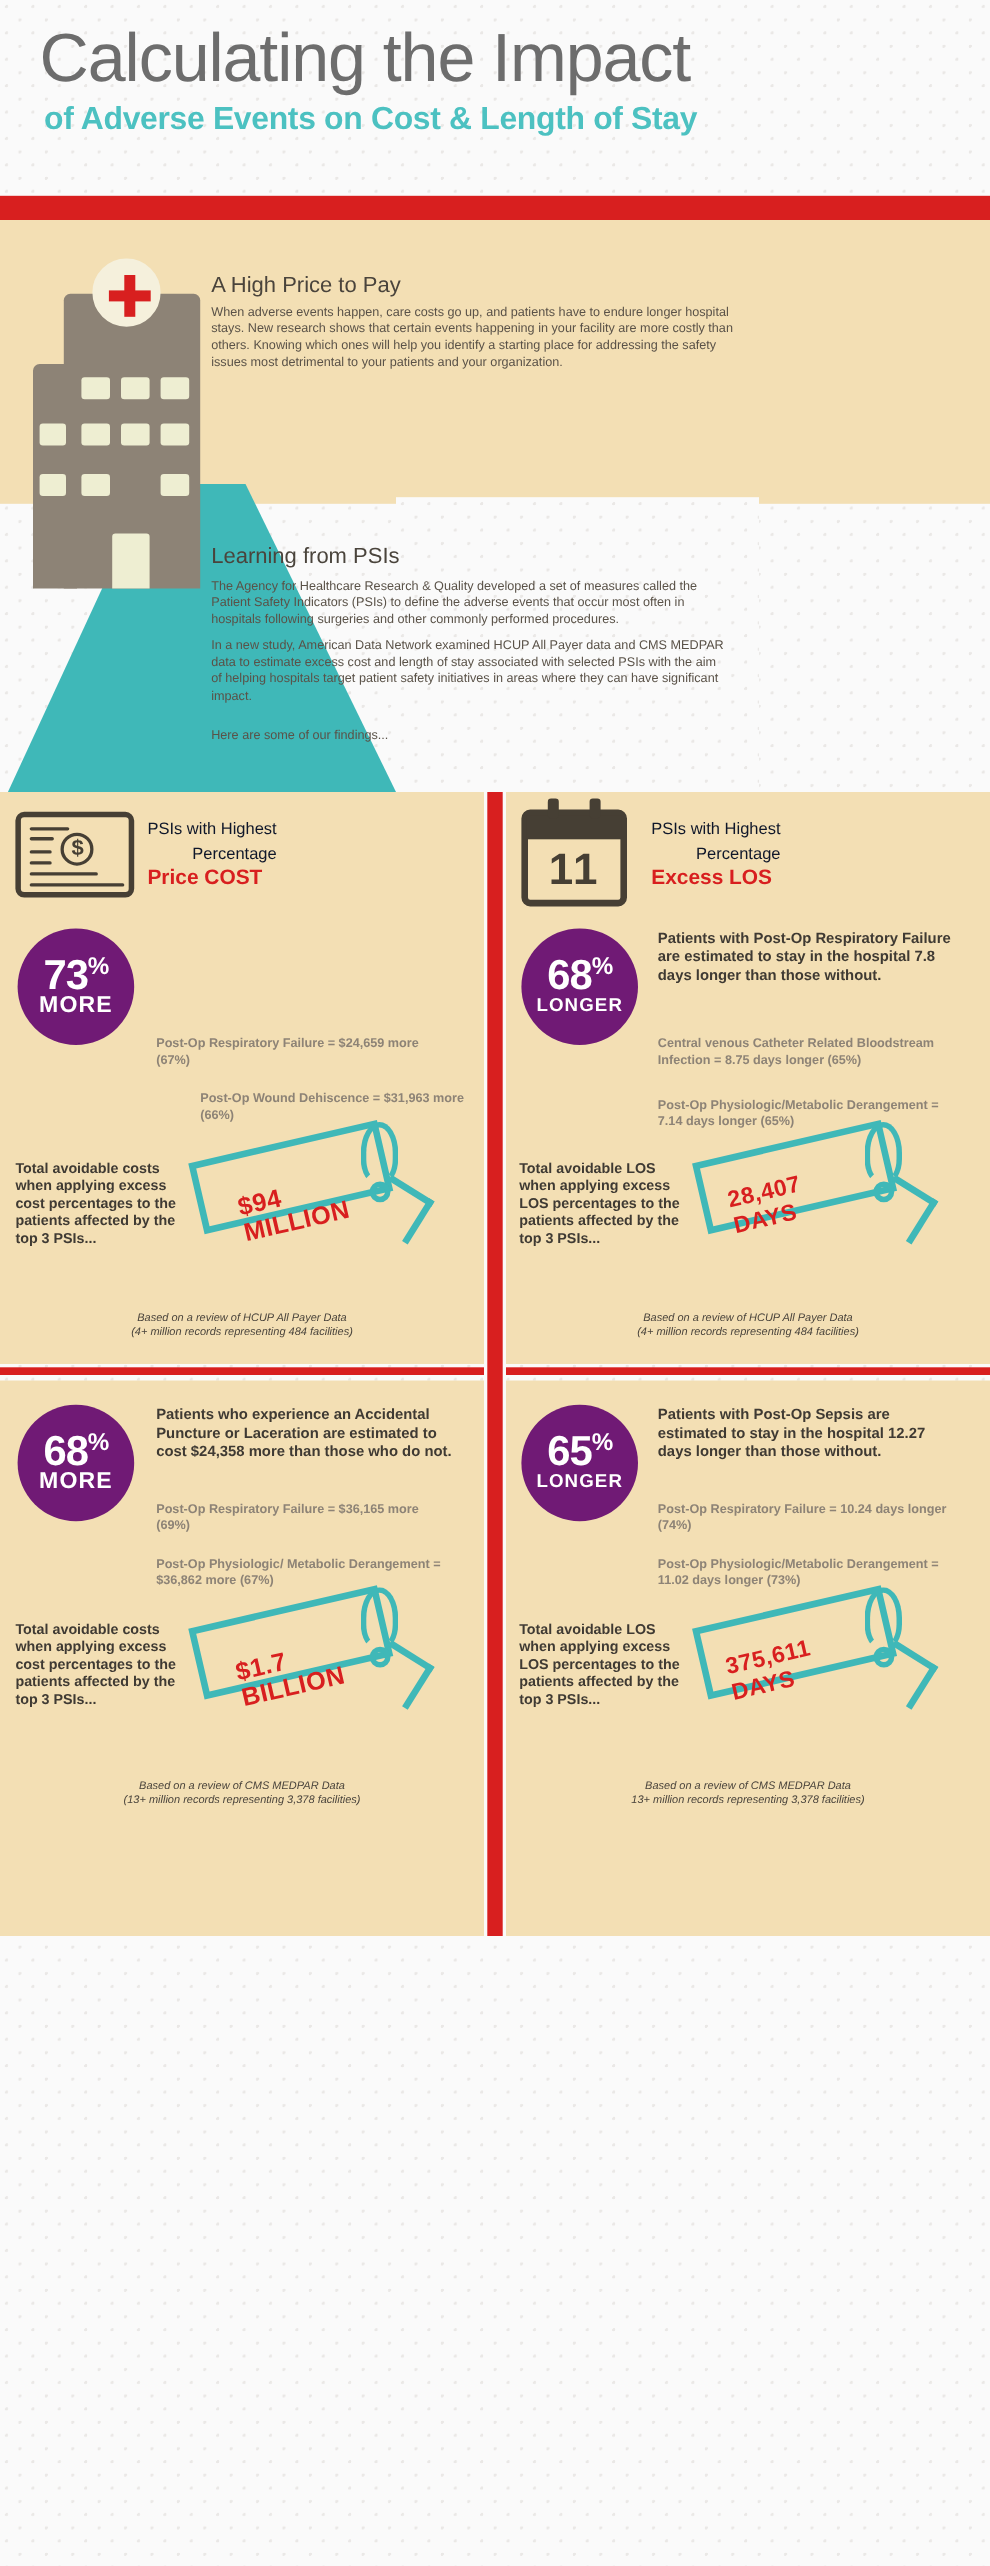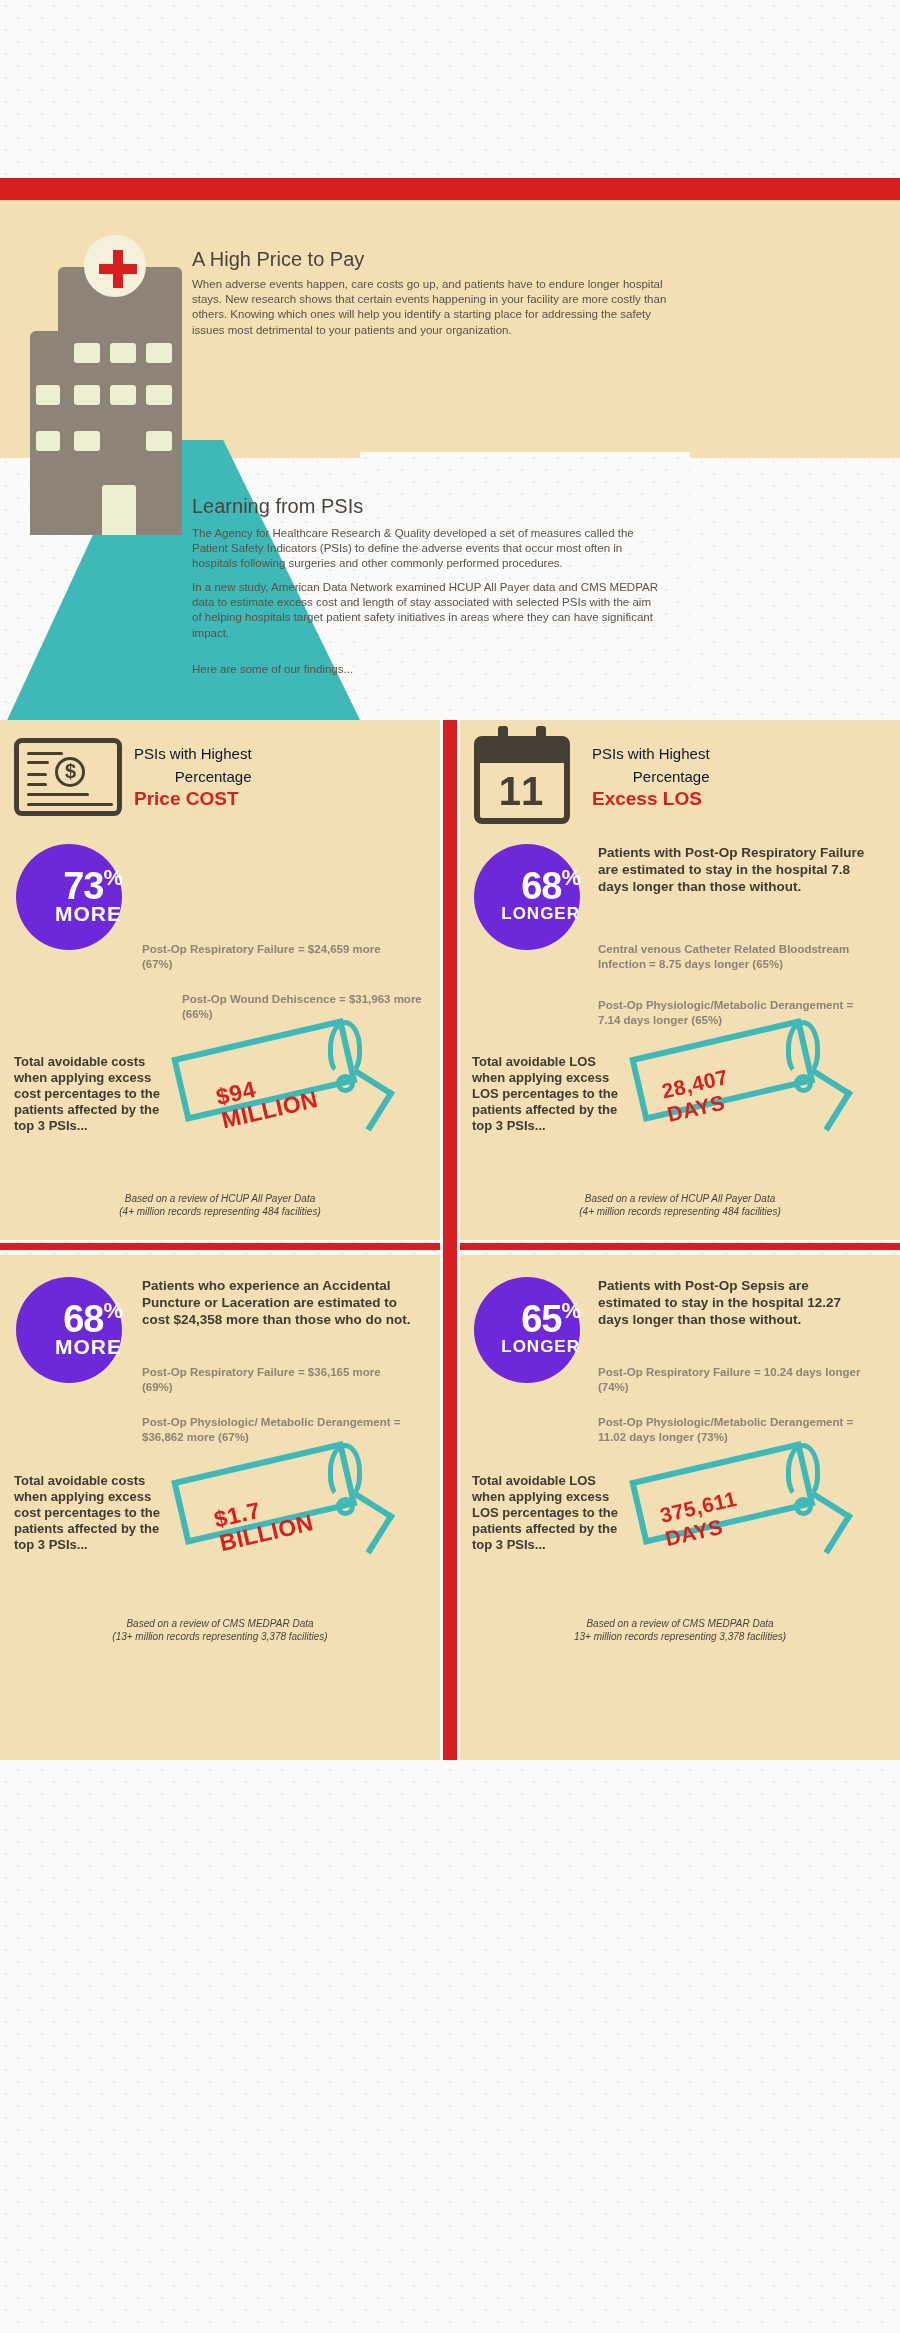--- a/index.html
+++ b/index.html
@@ -105,21 +105,21 @@
   .cal-icon { position:absolute; left:14px; top:16px; width:96px; height:88px;
      border:6px solid #463f34; border-radius:8px; background:#f3dfb4;}
   .cal-icon .cal-top { position:absolute; left:-1px; top:-1px; right:-1px; height:22px; background:#463f34;}
   .cal-icon .cal-num { position:absolute; left:0; right:0; top:26px; text-align:center; font-size:40px;
      font-weight:bold; color:#463f34; line-height:46px; letter-spacing:2px;}
   .cal-peg { position:absolute; top:-16px; width:10px; height:18px; background:#463f34; border-radius:3px;}
 
   
   .pct-circle {
     position:absolute; width:106px; height:106px; border-radius:50%;
-    background:#6d28d9; color:#fff; text-align:right;
+    background:#701a75; color:#fff; text-align:center;
   }
   .pct-num { position:absolute; left:0; right:0; top:14px; font-size:38px; font-weight:bold; letter-spacing:-1px; line-height:40px;}
   .pct-num sup { font-size:22px; vertical-align:super;}
   .pct-word { position:absolute; left:0; right:0; top:58px; font-size:21px; font-weight:bold; letter-spacing:1px; line-height:24px;}
 
   .lead-txt { position:absolute; font-size:13.5px; color:#3f3a33; font-weight:bold; line-height:17px; }
   .sub-txt  { position:absolute; font-size:11.5px; color:#8d8376; font-weight:bold; line-height:14.5px; }
   .total-txt{ position:absolute; font-size:13px; color:#3f3a33; font-weight:bold; line-height:16px; width:150px;}
   .source-txt{position:absolute; font-size:10px; color:#4a443c; font-style:italic; text-align:center; line-height:13px; width:100%;}
 
@@ -142,20 +142,22 @@
 
   
   #footer-band { position:absolute; left:0; top:1760px; width:900px; height:573px; }
 </style>
 </head>
 <body>
 
 <div class="pattern"></div>
 
 <div id="header">
+  <div id="title-main">Calculating the Impact</div>
+  <div id="title-sub">of Adverse Events on Cost &amp; Length of Stay</div>
 </div>
 <div id="red-bar"></div>
 
 <div id="cream-band"></div>
 
 <div id="chevron"></div>
 <div id="chev-mask"></div>
 <div id="spotlight"></div>
 
 <div id="hospital">

